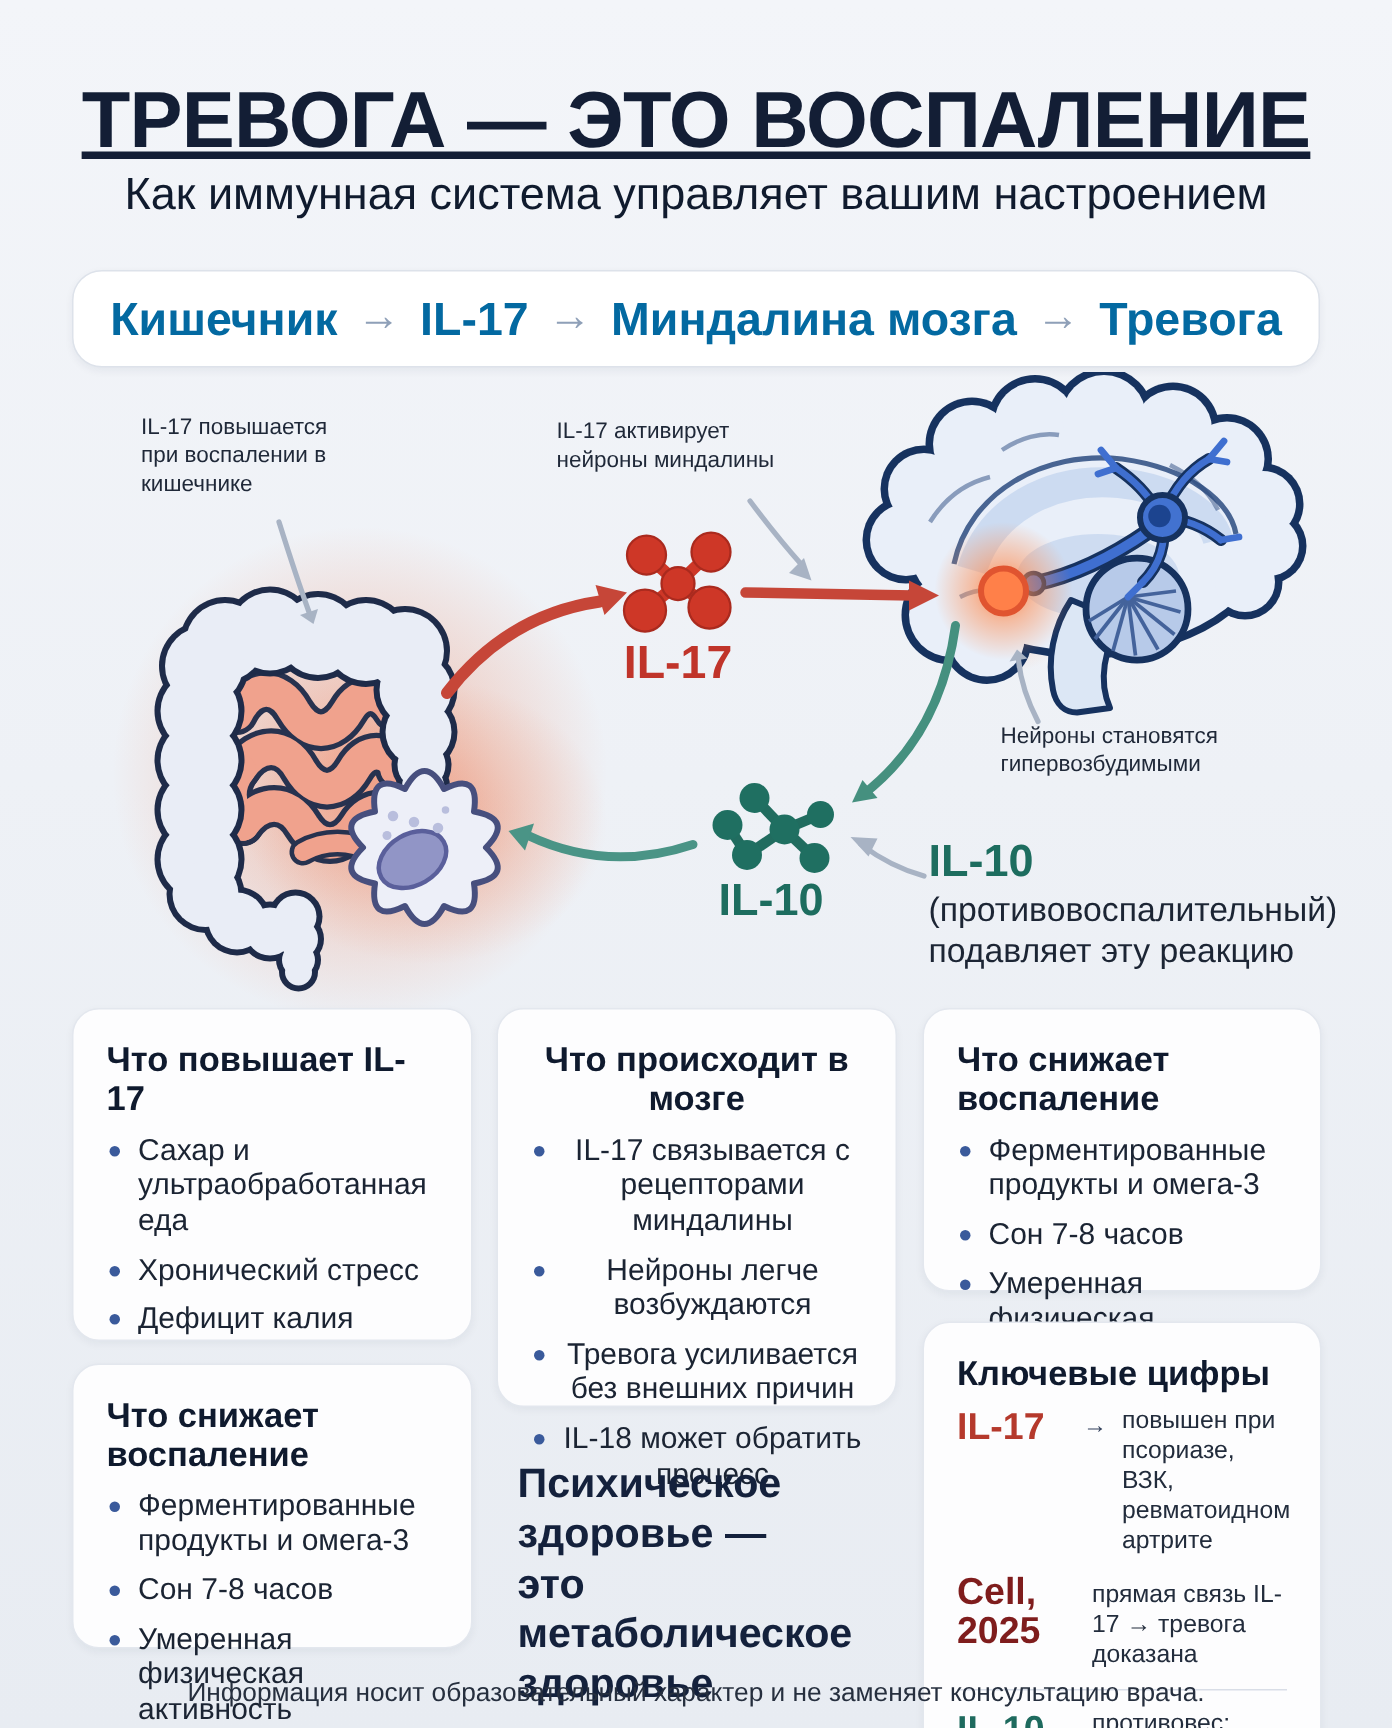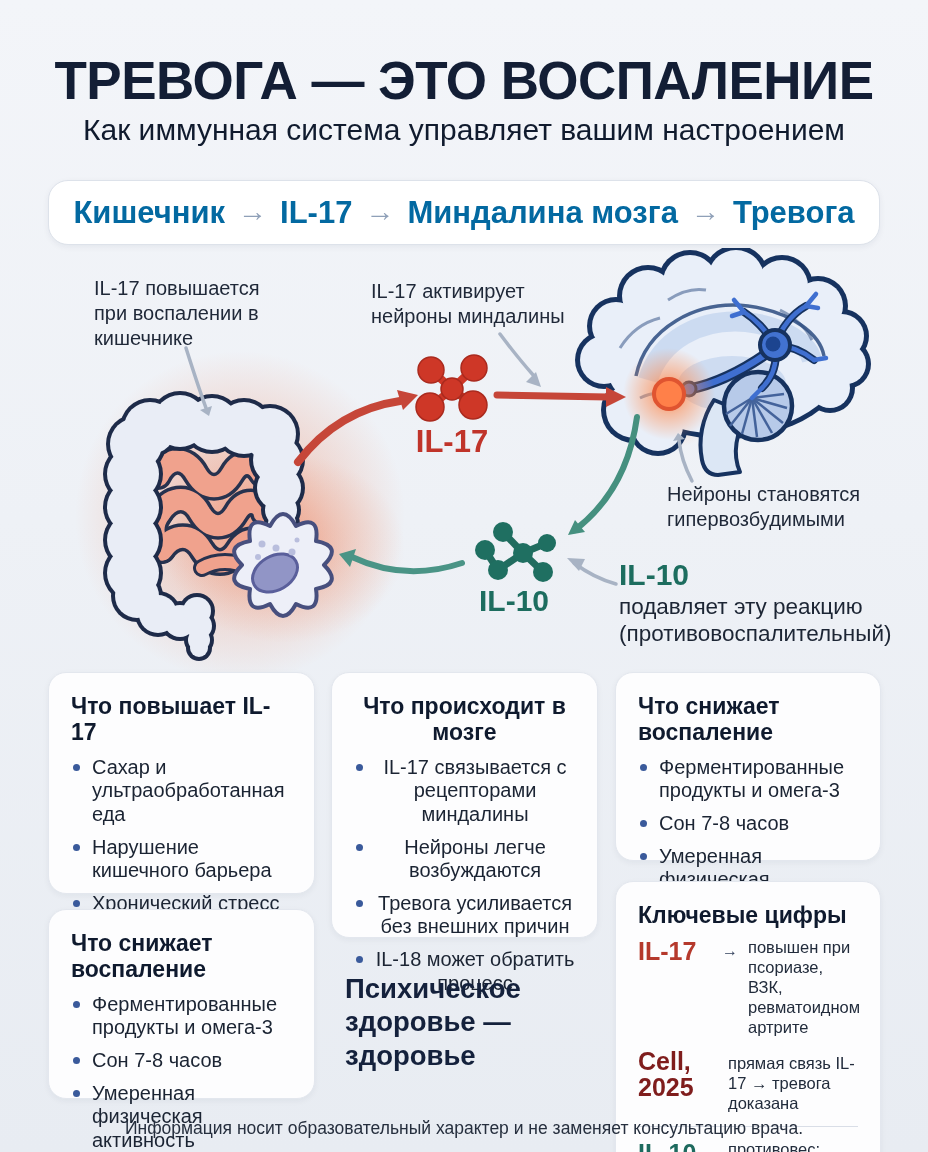--- a/index.html
+++ b/index.html
@@ -1,33 +1,33 @@
 <!DOCTYPE html>
 <html><head>
 <meta charset="utf-8">
 <style>
   html,body{margin:0;padding:0;}
   body{font-family:"Liberation Sans","DejaVu Sans",sans-serif;background:#e9edf3;}
   .root{position:relative;width:928px;height:1152px;overflow:hidden;
         background:linear-gradient(180deg,#f3f5f9 0%,#eef1f6 45%,#e8ecf2 100%);}
   
   .title{position:absolute;left:0;top:54px;width:100%;text-align:center;
-         font-size:53px;font-weight:800;color:#131e35;letter-spacing:-.5px;line-height:1;}
+         font-size:53px;font-weight:800;color:#131e35;letter-spacing:-.5px;line-height:1;text-decoration:underline;}
   .subtitle{position:absolute;left:0;top:113px;width:100%;text-align:center;
          font-size:30px;font-weight:500;color:#101b2e;line-height:1.1;}
   
   .pill{position:absolute;left:48px;right:48px;top:180px;height:63px;background:#ffffff;
         border:1.5px solid #dde2ea;border-radius:20px;box-shadow:0 2px 6px rgba(25,39,68,.06);
         display:flex;align-items:center;justify-content:center;gap:13px;}
   .pill .step{font-size:31px;font-weight:bold;color:#0369a1;}
   .pill .arr{font-size:29px;color:#8fa0b8;font-weight:400;padding-bottom:2px;}
   
   .diagram{position:absolute;left:0;top:248px;width:928px;height:432px;}
   .art{position:absolute;left:0;top:0;}
-  .note{position:absolute;font-size:20px;line-height:1.26;font-weight:500;color:#1f2838;}
+  .note{position:absolute;font-size:15px;line-height:1.26;font-weight:500;color:#1f2838;}
   .mol-label{position:absolute;text-align:center;font-weight:800;}
   .il17-label{left:396px;top:176px;width:112px;font-size:31px;color:#c0342a;}
   .il10-label{left:458px;top:336px;width:112px;font-size:30px;color:#1d6d5f;}
   .il10-note{position:absolute;left:619px;top:312px;line-height:1.22;}
   .il10-note .t{font-size:30px;font-weight:800;color:#1d6d5f;line-height:1;margin-bottom:3px;}
   .il10-note .l{font-size:22.5px;font-weight:500;color:#1c2534;}
   
   .card{position:absolute;background:#fdfdfe;border:1px solid #e3e7ee;border-radius:18px;
         box-shadow:0 2px 6px rgba(25,39,68,.05);padding:20px 22px;box-sizing:border-box;}
   .card h3{margin:0 0 10px 0;font-size:23px;font-weight:800;color:#0f1a2e;line-height:1.15;}
@@ -318,29 +318,28 @@
       <div>нейроны миндалины</div>
     </div>
     <div class="note" style="left:667px;top:234px;">
       <div>Нейроны становятся</div>
       <div>гипервозбудимыми</div>
     </div>
     <div class="mol-label il17-label">IL-17</div>
     <div class="mol-label il10-label">IL-10</div>
     <div class="il10-note">
       <div class="t">IL-10</div>
+      <div class="l">(противовоспалительный)</div>
       <div class="l">подавляет эту реакцию</div>
-      <div class="l">(противовоспалительный)</div>
     </div>
   </div>
 
   <section class="card" style="left:48px;top:672px;width:267px;height:222px;">
     <h3>Что повышает IL-17</h3>
     <div class="item"><span class="dot"></span><span>Сахар и ультраобработанная еда</span></div>
-    <div class="item"><span class="dot"></span><span>Нарушение кишечного барьера</span></div>
     <div class="item"><span class="dot"></span><span>Хронический стресс</span></div>
     <div class="item"><span class="dot"></span><span>Дефицит калия</span></div>
   </section>
 
   <section class="card" style="left:331px;top:672px;width:267px;height:266px;text-align:center;">
     <h3>Что происходит в мозге</h3>
     <div class="item"><span class="dot"></span><span>IL-17 связывается с рецепторами миндалины</span></div>
     <div class="item"><span class="dot"></span><span>Нейроны легче возбуждаются</span></div>
     <div class="item"><span class="dot"></span><span>Тревога усиливается без внешних причин</span></div>
     <div class="item"><span class="dot"></span><span>IL-18 может обратить процесс</span></div>
@@ -356,20 +355,21 @@
   <section class="card" style="left:48px;top:909px;width:267px;height:190px;">
     <h3>Что снижает воспаление</h3>
     <div class="item"><span class="dot"></span><span>Ферментированные продукты и омега-3</span></div>
     <div class="item"><span class="dot"></span><span>Сон 7-8 часов</span></div>
     <div class="item"><span class="dot"></span><span>Умеренная физическая активность</span></div>
   </section>
 
   <div class="statement">
     <div>Психическое</div>
     <div>здоровье —</div>
+    <div>это метаболическое</div>
     <div>здоровье</div>
   </div>
 
   <section class="card" style="left:615px;top:881px;width:266px;">
     <h3>Ключевые цифры</h3>
     <div class="kn-row">
       <span class="kn-term red">IL-17</span>
       <span class="kn-suffix">→</span>
       <span class="kn-desc">повышен при псориазе, ВЗК, ревматоидном артрите</span>
     </div>

